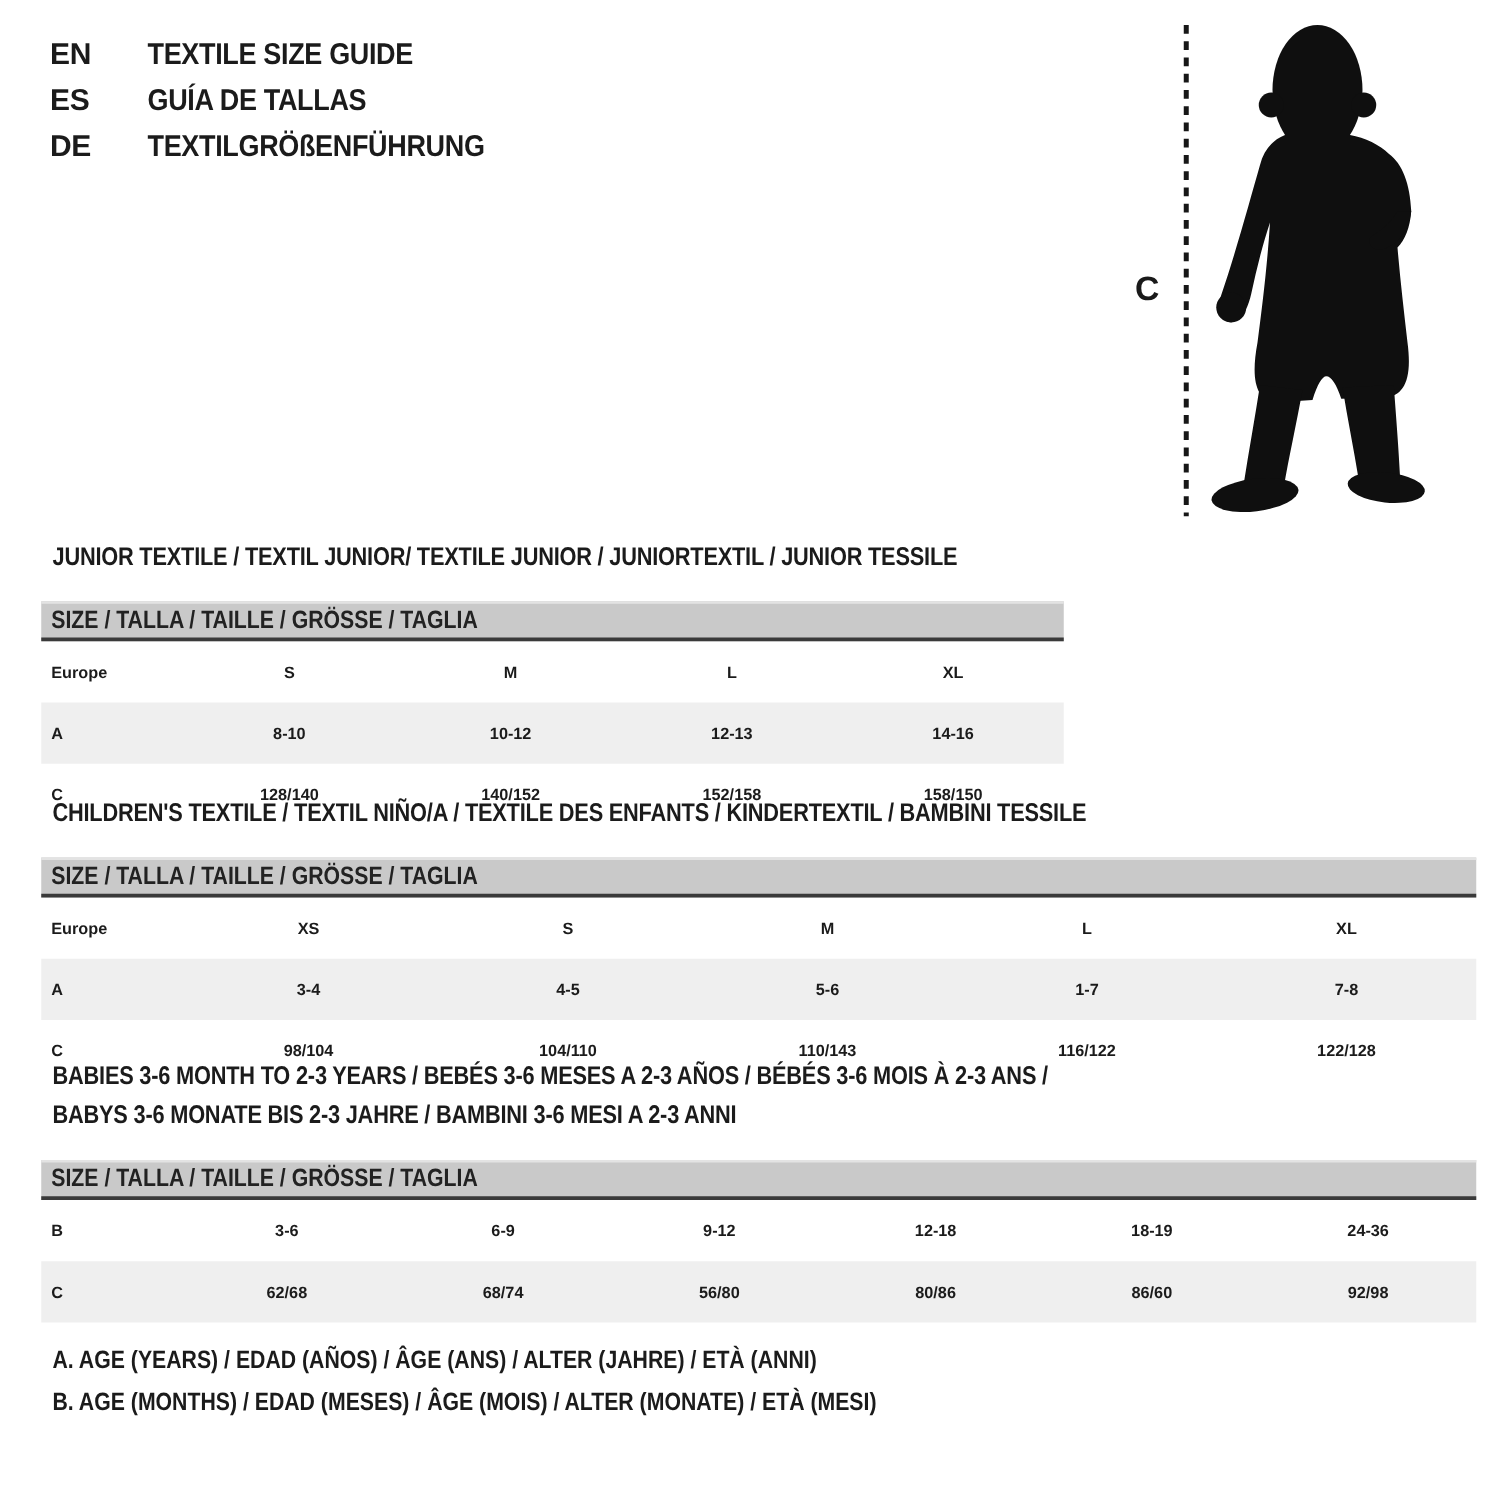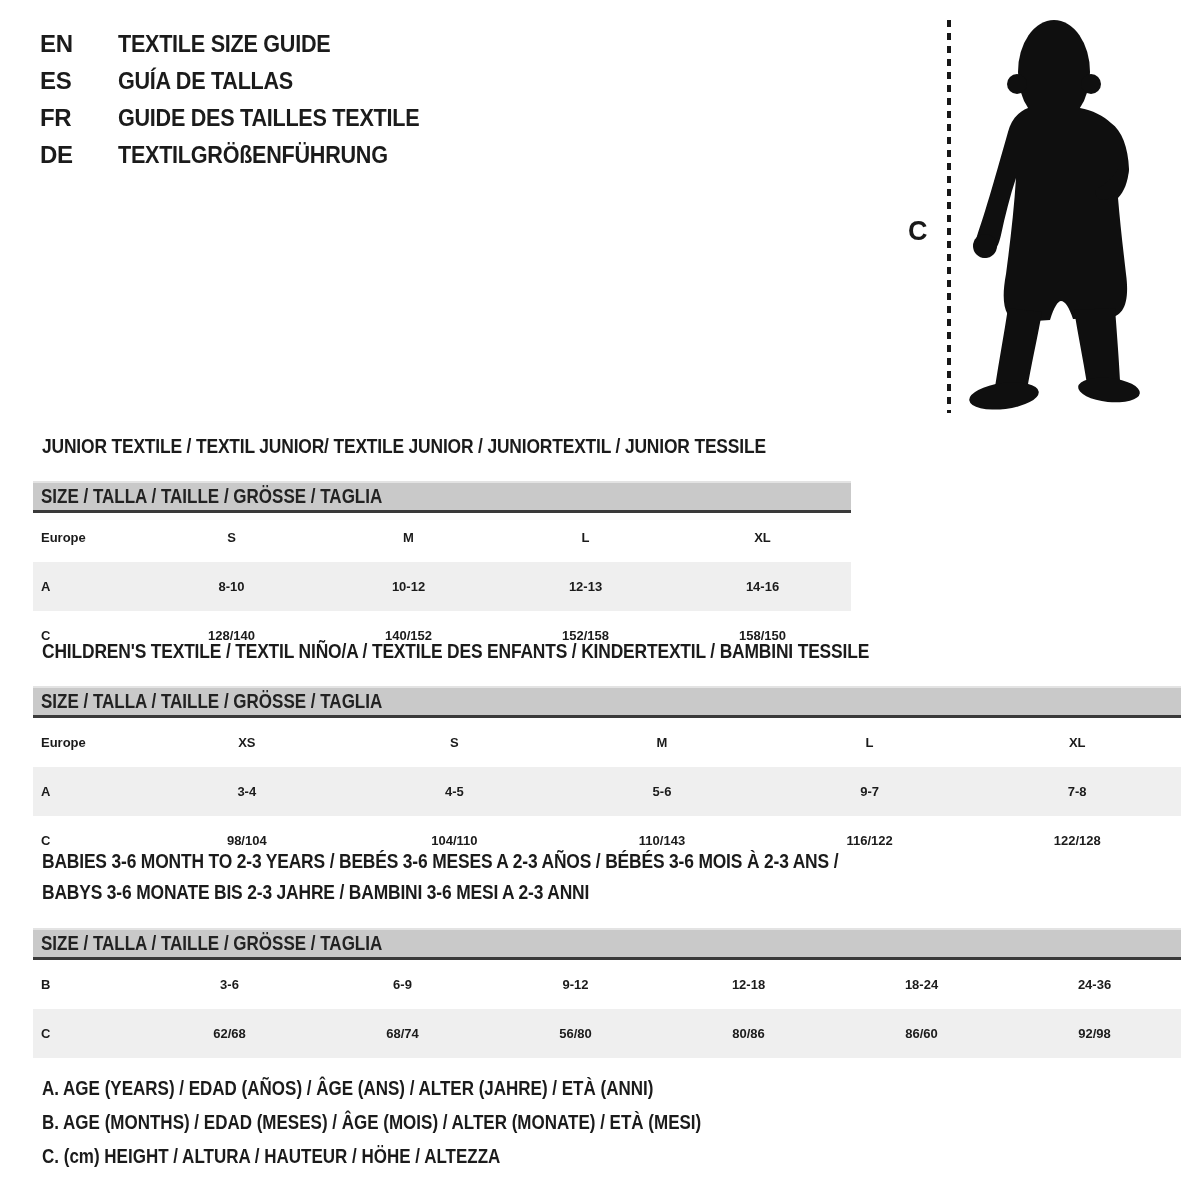--- a/index.html
+++ b/index.html
@@ -54,24 +54,20 @@
 <body>
 
 <div class="langs">
   <div class="lang-row">
     <span class="lang-code">EN</span>
     <span class="cx cx90">TEXTILE SIZE GUIDE</span>
   </div>
   <div class="lang-row">
     <span class="lang-code">ES</span>
     <span class="cx cx90">GUÍA DE TALLAS</span>
-  </div>
-  <div class="lang-row">
-    <span class="lang-code">FR</span>
-    <span class="cx cx90">GUIDE DES TAILLES TEXTILE</span>
   </div>
   <div class="lang-row">
     <span class="lang-code">DE</span>
     <span class="cx cx90">TEXTILGRÖßENFÜHRUNG</span>
   </div>
 </div>
 
 <svg class="figure-svg" width="285" height="415" viewBox="0 0 285 415">
   <text x="30" y="232" font-size="27" font-weight="bold" fill="#191919">C</text>
   <line x1="71" y1="12" x2="71" y2="405" stroke="#171717" stroke-width="4" stroke-dasharray="7 6"></line>
@@ -155,21 +151,21 @@
     <span class="val">S</span>
     <span class="val">M</span>
     <span class="val">L</span>
     <span class="val">XL</span>
   </div>
   <div class="trow cols6 alt">
     <span class="lbl">A</span>
     <span class="val">3-4</span>
     <span class="val">4-5</span>
     <span class="val">5-6</span>
-    <span class="val">9-7</span>
+    <span class="val">1-7</span>
     <span class="val">7-8</span>
   </div>
   <div class="trow cols6">
     <span class="lbl">C</span>
     <span class="val">98/104</span>
     <span class="val">104/110</span>
     <span class="val">110/143</span>
     <span class="val">116/122</span>
     <span class="val">122/128</span>
   </div>
@@ -182,37 +178,34 @@
 <div class="sizetable" id="babies-table">
   <div class="bar">
     <span class="cx cx85">SIZE / TALLA / TAILLE / GRÖSSE / TAGLIA</span>
   </div>
   <div class="trow cols7">
     <span class="lbl">B</span>
     <span class="val">3-6</span>
     <span class="val">6-9</span>
     <span class="val">9-12</span>
     <span class="val">12-18</span>
-    <span class="val">18-24</span>
+    <span class="val">18-19</span>
     <span class="val">24-36</span>
   </div>
   <div class="trow cols7 alt">
     <span class="lbl">C</span>
     <span class="val">62/68</span>
     <span class="val">68/74</span>
     <span class="val">56/80</span>
     <span class="val">80/86</span>
     <span class="val">86/60</span>
     <span class="val">92/98</span>
   </div>
 </div>
 
 <div class="legend">
   <div class="legend-line">
     <span class="cx cx85">A. AGE (YEARS) / EDAD (AÑOS) / ÂGE (ANS) / ALTER (JAHRE) / ETÀ (ANNI)</span>
   </div>
   <div class="legend-line">
     <span class="cx cx85">B. AGE (MONTHS) / EDAD (MESES) / ÂGE (MOIS) / ALTER (MONATE) / ETÀ (MESI)</span>
   </div>
-  <div class="legend-line">
-    <span class="cx cx85">C. (cm) HEIGHT / ALTURA / HAUTEUR / HÖHE / ALTEZZA</span>
-  </div>
 </div>
 
 </body></html>

